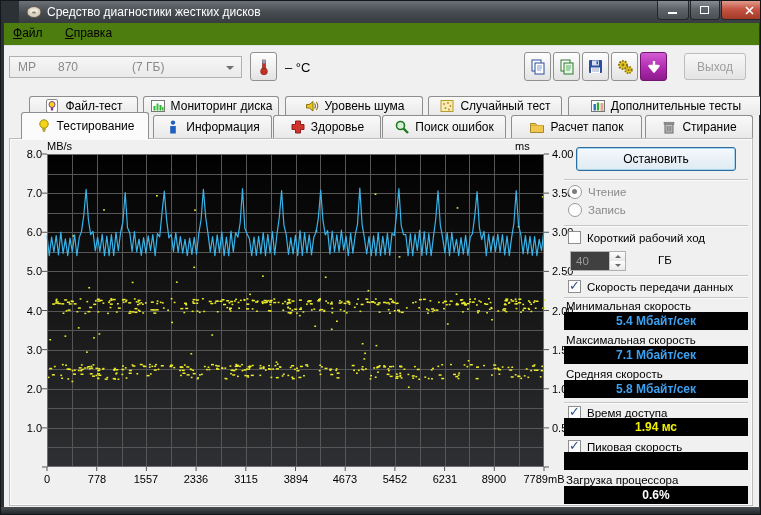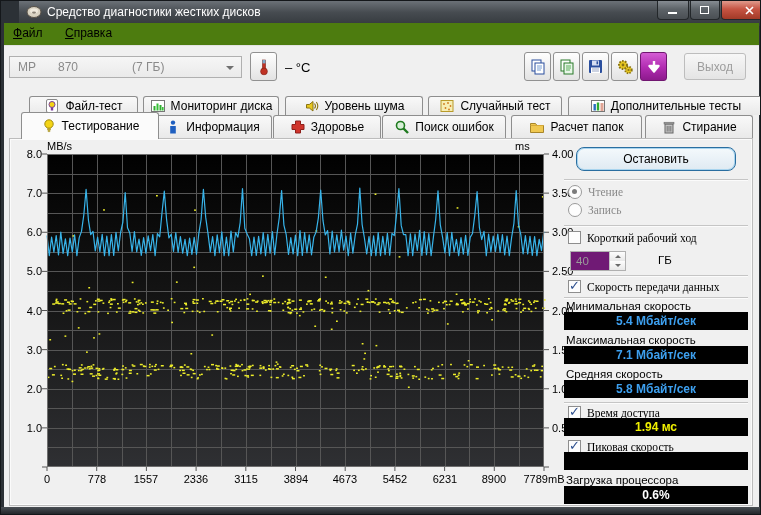--- a/index.html
+++ b/index.html
@@ -44,32 +44,32 @@
   
   .panel{position:absolute;left:5px;top:115px;width:744px;height:368px;background:#f0f0f0;
          border:1px solid #bcbcbc;box-shadow:inset 0 0 0 1px #fbfbfb;box-sizing:border-box;z-index:2;}
   .plot-bg{position:absolute;left:37px;top:15px;width:497px;height:313px;
            background:linear-gradient(#010101,#141414 45%,#2f3033 100%);}
   .axis-label{position:absolute;font-size:11px;color:#000;}
   .ytick{position:absolute;font-size:11px;color:#000;width:30px;text-align:right;left:2px;}
   .ytick2{position:absolute;font-size:11px;color:#000;width:38px;text-align:left;left:542px;}
   .xt{position:absolute;top:334px;width:44px;text-align:center;font-size:11px;color:#000;}
   
-  .stop-btn{position:absolute;left:566px;top:8px;width:160px;height:24px;border:1px solid #2a6ea0;border-radius:8px;
+  .stop-btn{position:absolute;left:566px;top:8px;width:160px;height:24px;border:1px solid #2a6ea0;border-radius:3px;
             background:linear-gradient(#f4f9fc,#dfeaf2);box-shadow:inset 0 0 0 1px #a8d4ee;
             font-size:12px;color:#000;display:flex;align-items:center;justify-content:center;box-sizing:border-box;}
   .sep{position:absolute;left:554px;width:184px;height:0;border-top:1px solid #c5c5c5;border-bottom:1px solid #fbfbfb;}
-  .ctl-row{position:absolute;left:558px;display:flex;align-items:center;gap:6px;font-size:11.5px;color:#000;font-family:Liberation Serif, serif;}
+  .ctl-row{position:absolute;left:558px;display:flex;align-items:center;gap:6px;font-size:11.5px;color:#000;}
   .ctl-row.grey{color:#8a8a8a;}
   .radio{width:12px;height:12px;border:1px solid #9a9a9a;border-radius:50%;background:#fdfdfd;position:relative;flex:none;}
   .radio.sel::after{content:"";position:absolute;left:3px;top:3px;width:5px;height:5px;border-radius:50%;background:#7c7c7c;}
   .checkbox{width:13px;height:13px;border:1px solid #8e8e8e;background:#fdfdfd;position:relative;flex:none;box-sizing:border-box;}
   .checkbox.checked::after{content:"✓";font-family:"DejaVu Sans",sans-serif;position:absolute;left:0px;top:-3px;
                            color:#2d4f8e;font-size:13px;font-weight:bold;}
-  .spinner{position:absolute;left:560px;width:56px;height:20px;border:1px solid #b0b0b0;background:#701a75;
+  .spinner{position:absolute;left:560px;width:56px;height:20px;border:1px solid #b0b0b0;background:#404040;
            box-sizing:border-box;font-size:11.5px;color:#9a9a9a;}
   .spinner .val{position:absolute;left:5px;top:3px;}
   .spin-col{position:absolute;right:0;top:0;width:15px;height:18px;border-left:1px solid #c2c2c2;}
   .spin-up,.spin-dn{position:absolute;left:0;width:15px;height:9px;background:linear-gradient(#fdfdfd,#e8e8e8);
                     display:flex;align-items:center;justify-content:center;}
   .spin-up{top:0;border-bottom:1px solid #d0d0d0;}
   .spin-dn{top:9px;}
   .tri-up{width:0;height:0;border-left:3px solid transparent;border-right:3px solid transparent;border-bottom:3px solid #6a6a6a;}
   .tri-dn{width:0;height:0;border-left:3px solid transparent;border-right:3px solid transparent;border-top:3px solid #6a6a6a;}
   .field-label{position:absolute;left:556px;font-size:11.5px;color:#000;}
@@ -210,21 +210,21 @@
     <div class="tab back" style="left:564px;width:195px">
       <svg class="ticon" viewBox="0 0 16 16">
         <rect x="1.5" y="2.5" width="13" height="11" fill="#fff" stroke="#777"></rect>
         <rect x="3.5" y="6" width="2.4" height="6.5" fill="#2b6fc0"></rect>
         <rect x="6.8" y="4.5" width="2.4" height="8" fill="#2fae2f"></rect>
         <path d="M10.5 6h3M10.5 8h3M10.5 10h3M10.5 12h3" stroke="#c04a2a" stroke-width="1"></path>
       </svg>
       <span>Дополнительные тесты</span>
     </div>
 
-    <div class="tab front active" style="left:17px;width:138px">
+    <div class="tab front active" style="left:17px;width:128px">
       <svg class="ticon" viewBox="0 0 16 16">
         <circle cx="8" cy="6" r="4.2" fill="#f4d416" stroke="#a08a10"></circle>
         <path d="M6.5 10.5h3v1.4h-3zM7 12.4h2v1.2H7z" fill="#c9b23a" stroke="#a08a10" stroke-width="0.5"></path>
       </svg>
       <span>Тестирование</span>
     </div>
     <div class="tab front" style="left:149px;width:119px">
       <svg class="ticon" viewBox="0 0 16 16">
         <circle cx="8" cy="3.6" r="2.2" fill="#1f5fc0"></circle>
         <path d="M5.2 7h5.6v7.5H5.2z" fill="#1f5fc0"></path>

